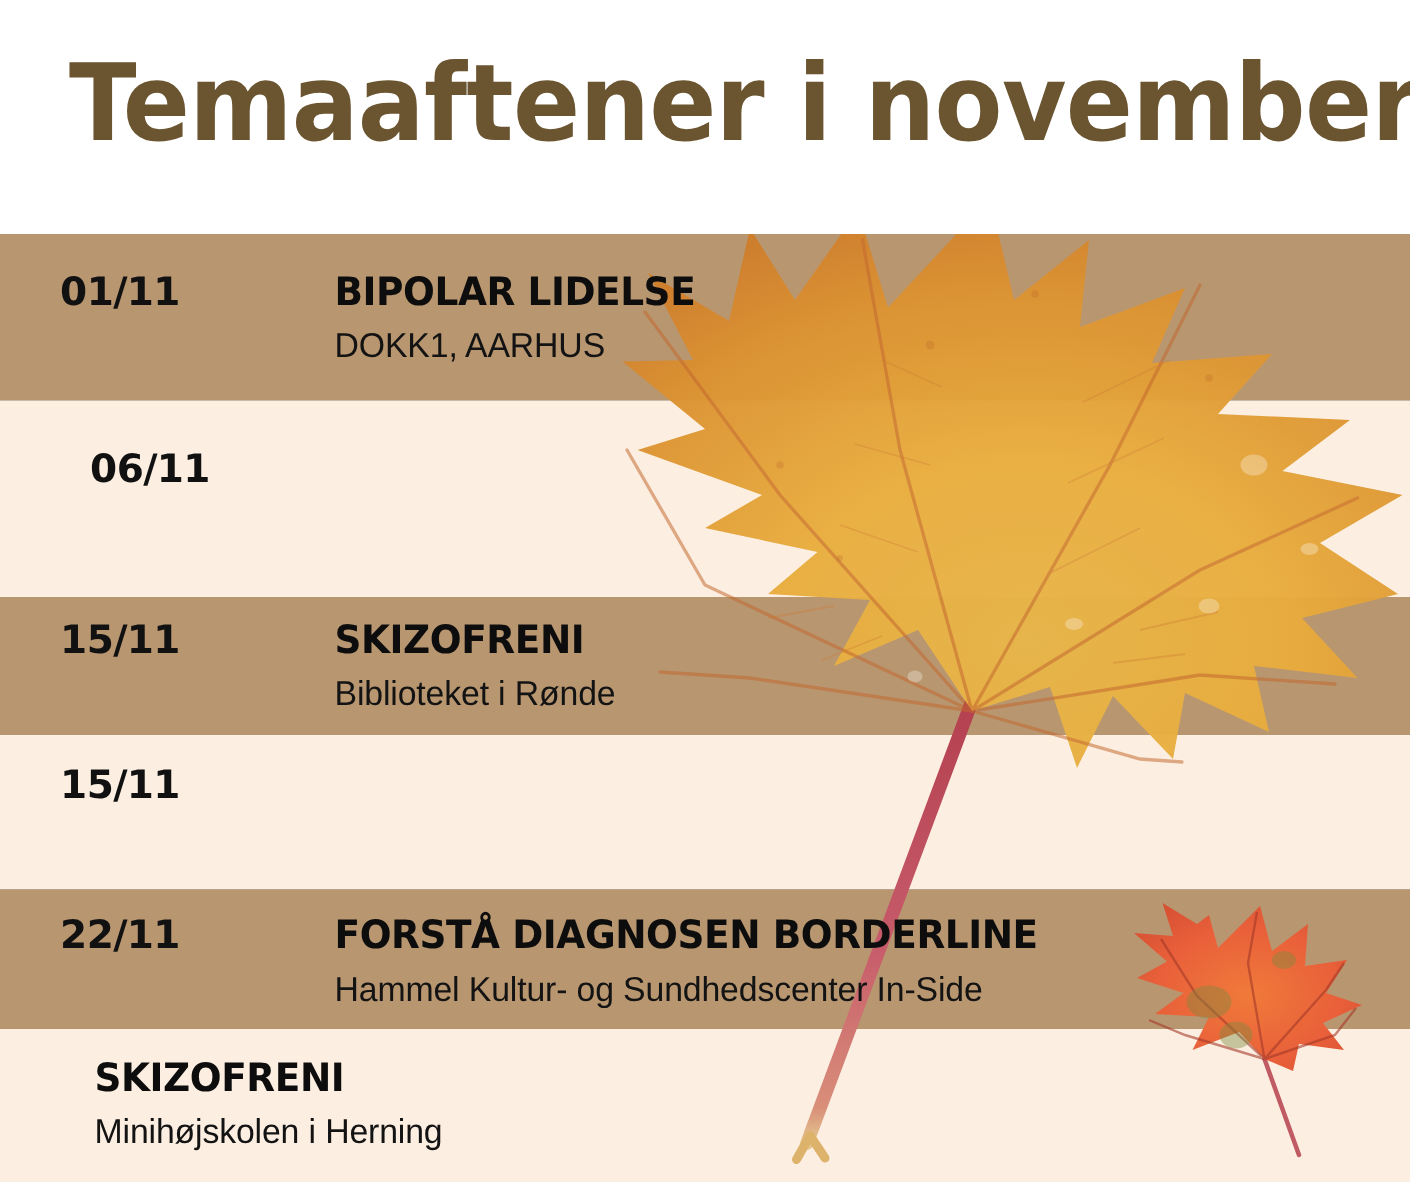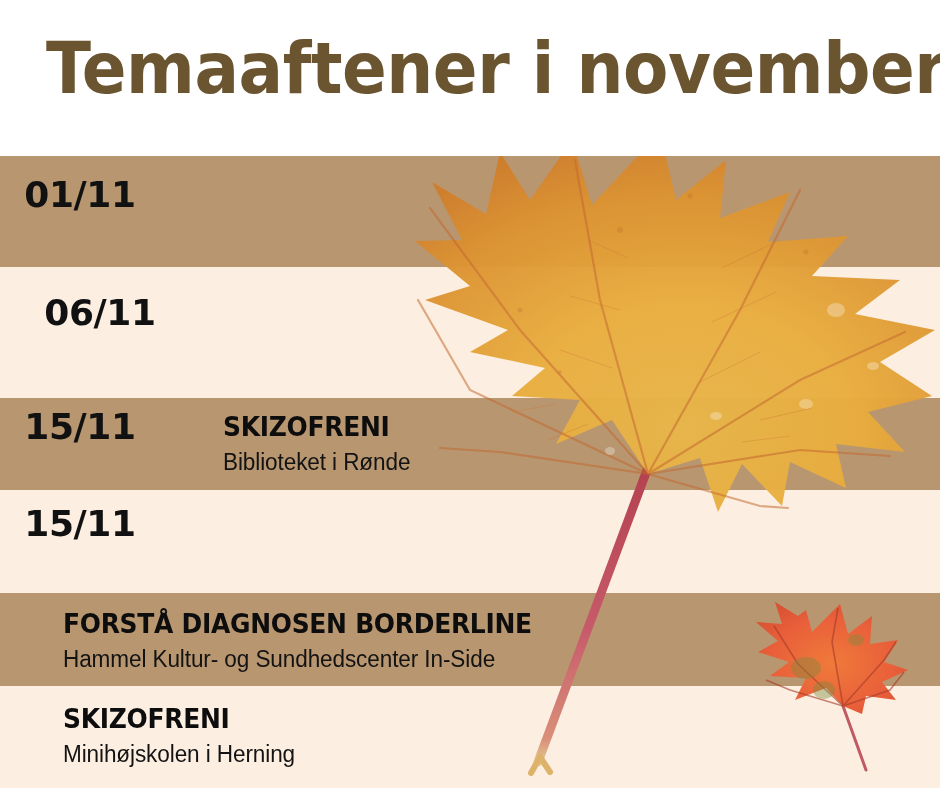--- a/index.html
+++ b/index.html
@@ -69,21 +69,21 @@
     display: flex;
     align-items: flex-start;
     pointer-events: auto;
   }
   .row-date {
     width: 160px;
     flex: 0 0 160px;
     text-align: center;
     font-family: "DejaVu Sans", sans-serif;
     font-weight: 700;
-    font-size: 36px;
+    font-size: 26px;
     line-height: 30px;
     color: #111111;
     letter-spacing: -0.4px;
     padding-top: 2px;
   }
   .row-body {
     flex: 1 1 auto;
     padding-left: 63px;
   }
   .row-title {
@@ -218,39 +218,44 @@
       </g>
     </svg>
   </div>
 
   <div class="header">
     <div class="poster-title">Temaaftener i november</div>
   </div>
 
   <div class="row" style="top:178px;">
     <div class="row-date">01/11</div>
+    <div class="row-body">
+      <div class="row-title">BIPOLAR LIDELSE</div>
+      <div class="row-venue">DOKK1, AARHUS</div>
+    </div>
   </div>
 
   <div class="row" style="top:296px;margin-left:20px;">
     <div class="row-date">06/11</div>
   </div>
 
   <div class="row" style="top:410px;">
     <div class="row-date">15/11</div>
     <div class="row-body">
       <div class="row-title">SKIZOFRENI</div>
       <div class="row-venue">Biblioteket i Rønde</div>
     </div>
   </div>
 
   <div class="row" style="top:507px;">
     <div class="row-date">15/11</div>
   </div>
 
   <div class="row" style="top:607px;">
+    <div class="row-date">22/11</div>
     <div class="row-body">
       <div class="row-title">FORSTÅ DIAGNOSEN BORDERLINE</div>
       <div class="row-venue">Hammel Kultur- og Sundhedscenter In-Side</div>
     </div>
   </div>
 
   <div class="row" style="top:702px;">
     <div class="row-body">
       <div class="row-title">SKIZOFRENI</div>
       <div class="row-venue">Minihøjskolen i Herning</div>

